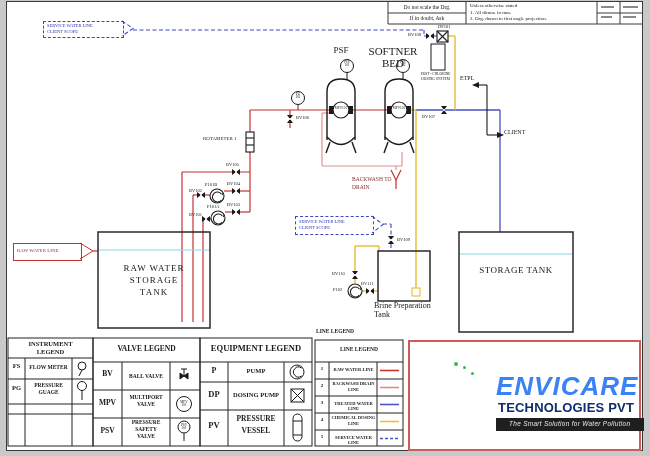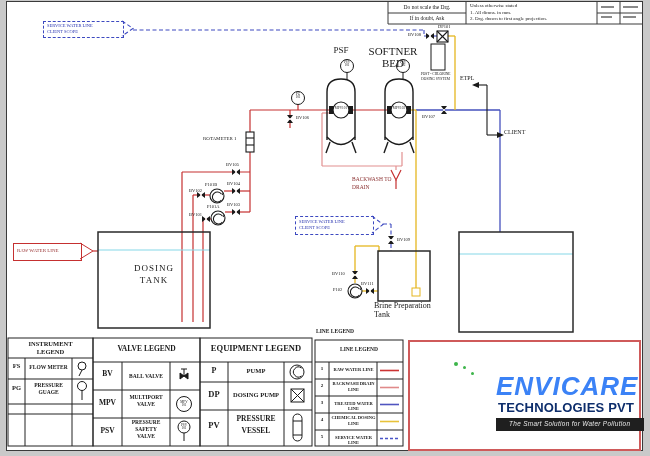--- a/index.html
+++ b/index.html
@@ -347,24 +347,26 @@
   <div class="lbl" style="left:203px;top:136px;font-size:9px;transform:scale(0.55);">ROTAMETER 1</div>
   <div class="lbl" style="left:438px;top:24px;font-size:9px;transform:scale(0.5);">DP101</div>
   <div class="lbl ctr" style="left:414px;top:72px;width:96px;font-size:8px;transform:scale(0.45);">POST - CHLORINE</div>
   <div class="lbl ctr" style="left:414px;top:77px;width:96px;font-size:8px;transform:scale(0.45);">DOSING SYSTEM</div>
   <div class="lbl" style="left:460px;top:75px;font-size:10px;transform:scale(0.6);">ETPL</div>
   <div class="lbl" style="left:504px;top:129px;font-size:10px;transform:scale(0.6);">CLIENT</div>
   <div class="lbl maroon" style="left:352px;top:177px;font-size:10px;transform:scale(0.55);">BACKWASH TO</div>
   <div class="lbl maroon" style="left:352px;top:185px;font-size:10px;transform:scale(0.55);">DRAIN</div>
 
   <div class="lbl ctr" style="left:100px;top:262px;width:108px;font-size:9px;letter-spacing:1px;line-height:12px;">
-    <div>DOSING</div>
+    <div>RAW WATER</div>
+    <div>STORAGE</div>
     <div>TANK</div>
   </div>
   <div class="lbl ctr" style="left:461px;top:265px;width:110px;font-size:9px;letter-spacing:0.5px;line-height:11px;">
+    <div>STORAGE TANK</div>
   </div>
   <div class="lbl" style="left:374px;top:302px;font-size:8px;">Brine Preparation</div>
   <div class="lbl" style="left:374px;top:311px;font-size:8px;">Tank</div>
 
   <div class="lbl" style="left:189px;top:212px;font-size:9px;transform:scale(0.5);">BV101</div>
   <div class="lbl" style="left:189px;top:188px;font-size:9px;transform:scale(0.5);">BV102</div>
   <div class="lbl" style="left:227px;top:202px;font-size:9px;transform:scale(0.5);">BV103</div>
   <div class="lbl" style="left:227px;top:181px;font-size:9px;transform:scale(0.5);">BV104</div>
   <div class="lbl" style="left:226px;top:162px;font-size:9px;transform:scale(0.5);">BV105</div>
   <div class="lbl" style="left:296px;top:115px;font-size:9px;transform:scale(0.5);">BV106</div>

